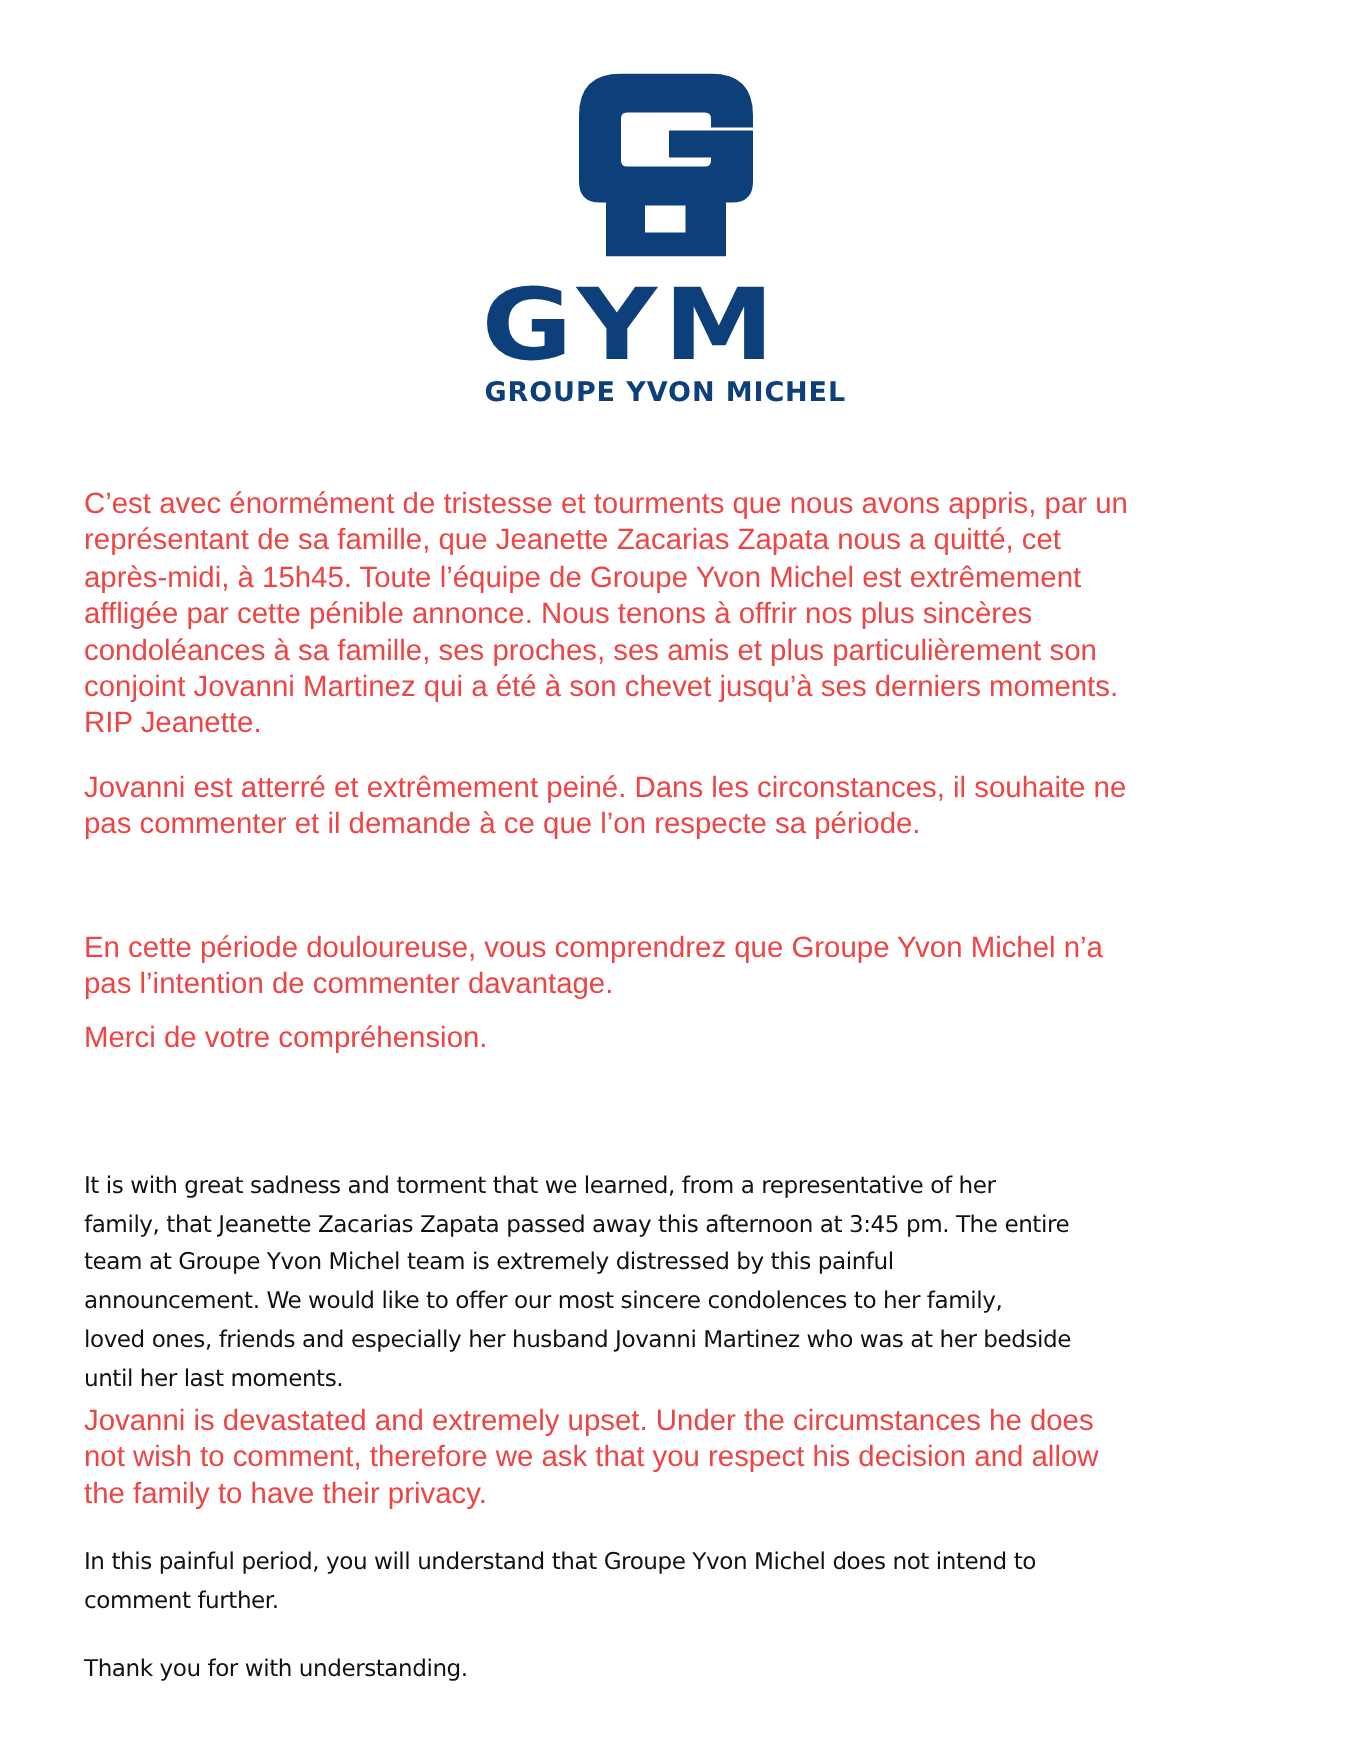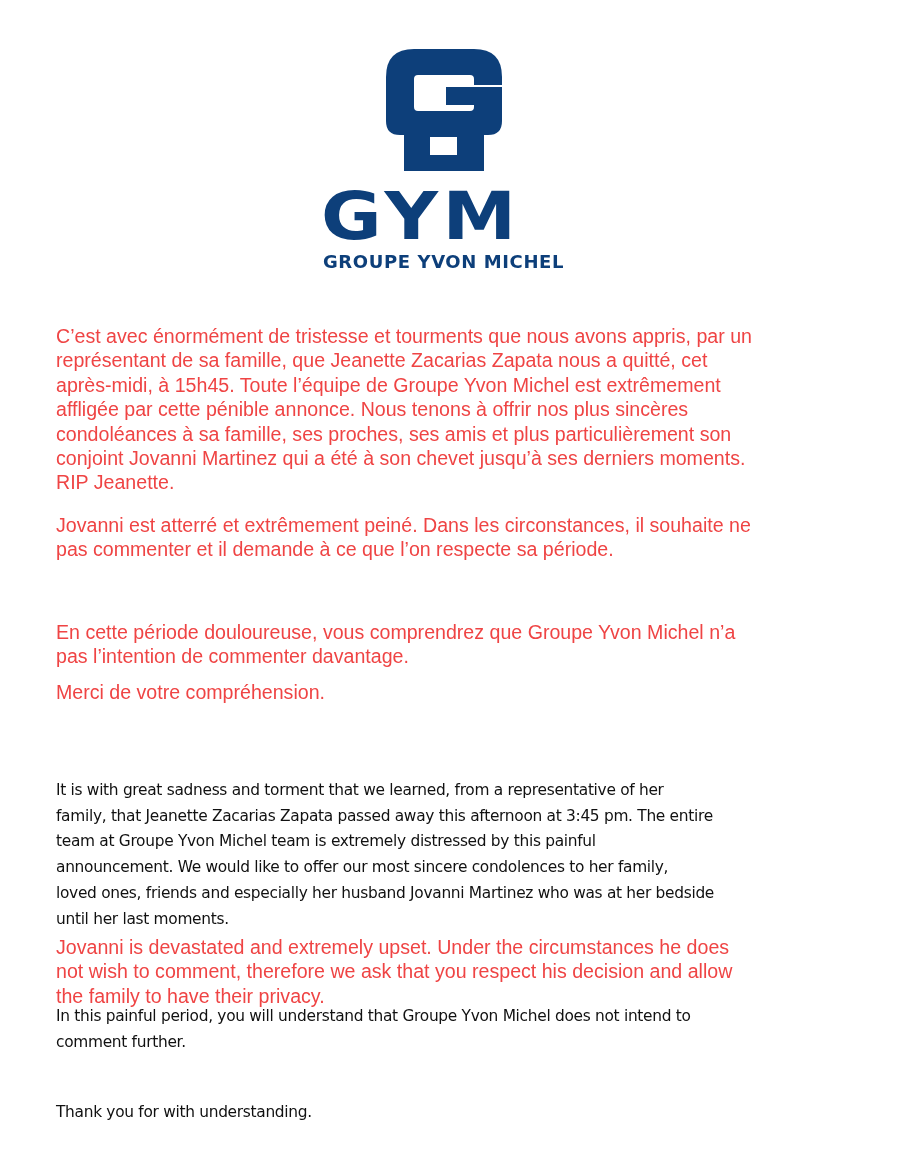--- a/index.html
+++ b/index.html
@@ -43,15 +43,15 @@
 
 <p class="p cal" style="top:778px;">It is with great sadness and torment that we learned, from a representative of her
 family, that Jeanette Zacarias Zapata passed away this afternoon at 3:45 pm. The entire
 team at Groupe Yvon Michel team is extremely distressed by this painful
 announcement. We would like to offer our most sincere condolences to her family,
 loved ones, friends and especially her husband Jovanni Martinez who was at her bedside
 until her last moments.</p>
 <p class="p arial" style="top:919px;margin-top:16px;">Jovanni is devastated and extremely upset. Under the circumstances he does
 not wish to comment, therefore we ask that you respect his decision and allow
 the family to have their privacy.</p>
-<p class="p cal" style="top:1004px;">In this painful period, you will understand that Groupe Yvon Michel does not intend to
+<p class="p cal" style="top:1029px;">In this painful period, you will understand that Groupe Yvon Michel does not intend to
 comment further.</p>
 <p class="p cal" style="top:1100px;">Thank you for with understanding.</p>
 
 </body></html>

